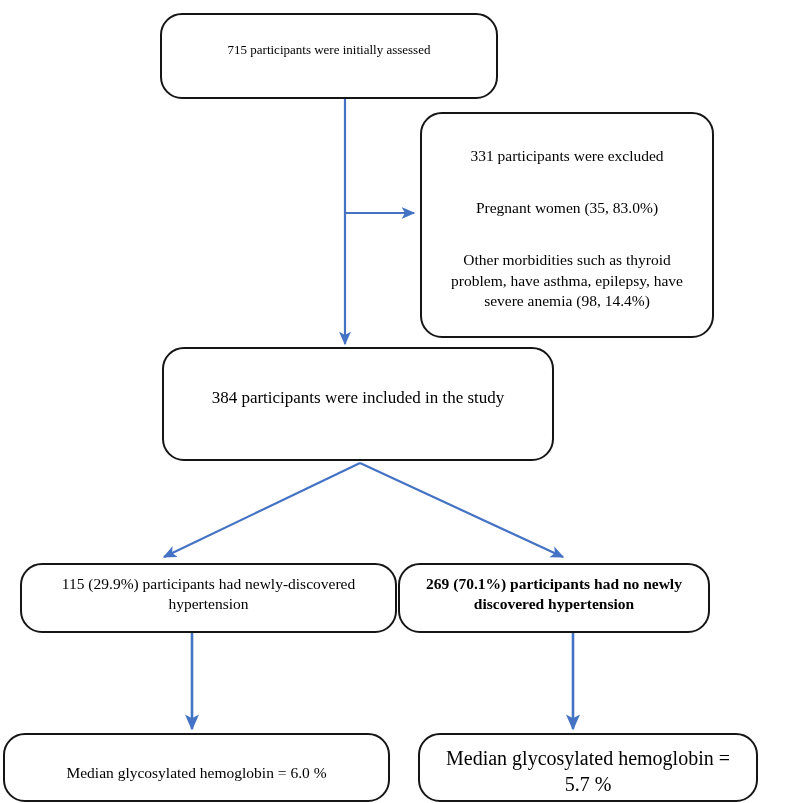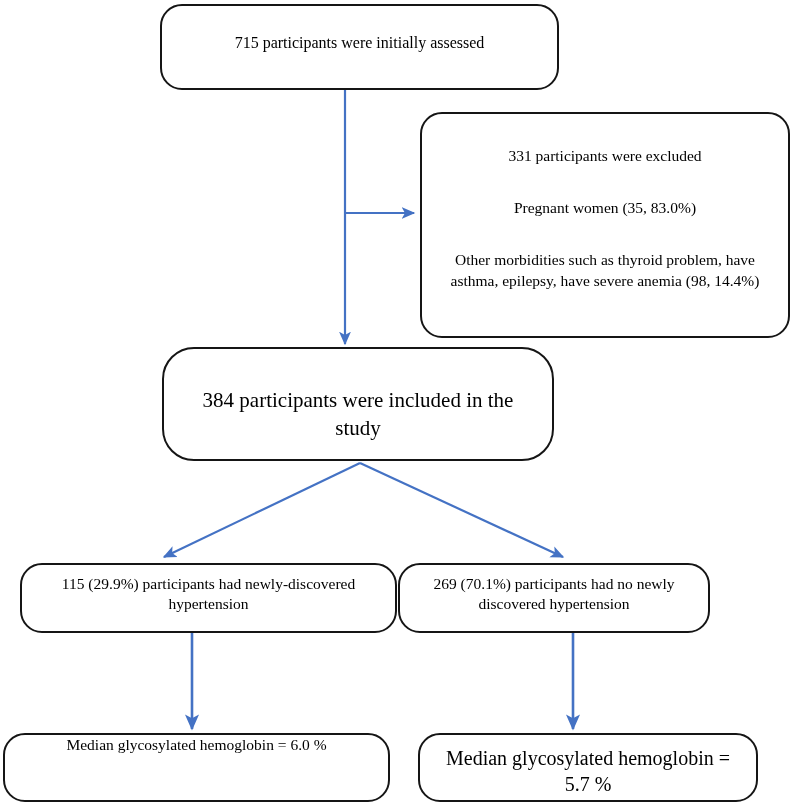--- a/index.html
+++ b/index.html
@@ -41,63 +41,63 @@
   }
   .node .node-text {
     display: block;
     width: 100%;
     padding: 0 14px;
     box-sizing: border-box;
     white-space: pre-line;
   }
   
   #node-assessed {
-    left: 160px; top: 4px; width: 399px; height: 86px;
+    left: 160px; top: 13px; width: 338px; height: 86px;
     align-items: flex-start;
-    font-size: 16px;
+    font-size: 13px;
   }
   #node-assessed .node-text { padding-top: 26px; }
 
   #node-excluded {
-    left: 420px; top: 112px; width: 370px; height: 226px;
+    left: 420px; top: 112px; width: 294px; height: 226px;
     align-items: flex-start;
     font-size: 15.5px;
   }
   #node-excluded .node-text { padding-top: 12px; }
   #node-excluded .line { display: block; margin: 0 0 11px 0; }
   #node-excluded .line:last-child { margin-bottom: 0; }
 
   #node-included {
     left: 162px; top: 347px; width: 392px; height: 114px;
     align-items: flex-start;
-    font-size: 21px;
-    border-radius: 32px;
+    font-size: 17px;
   }
   #node-included .node-text { padding-top: 38px; }
 
   #node-htn-yes {
     left: 20px; top: 563px; width: 377px; height: 70px;
     align-items: flex-start;
     font-size: 15.5px;
   }
   #node-htn-yes .node-text { padding-top: 9px; }
 
   #node-htn-no {
     left: 398px; top: 563px; width: 312px; height: 70px;
     align-items: flex-start;
     font-size: 15.5px;
+    font-weight: bold;
   }
   #node-htn-no .node-text { padding-top: 9px; }
 
   #node-hba1c-yes {
     left: 3px; top: 733px; width: 387px; height: 69px;
     align-items: flex-start;
     font-size: 15.5px;
   }
-  #node-hba1c-yes .node-text { padding-top: 0; }
+  #node-hba1c-yes .node-text { padding-top: 28px; }
 
   #node-hba1c-no {
     left: 418px; top: 733px; width: 340px; height: 69px;
     align-items: flex-start;
     font-size: 20px;
   }
   #node-hba1c-no .node-text { padding-top: 10px; }
 </style>
 </head>
 <body>

